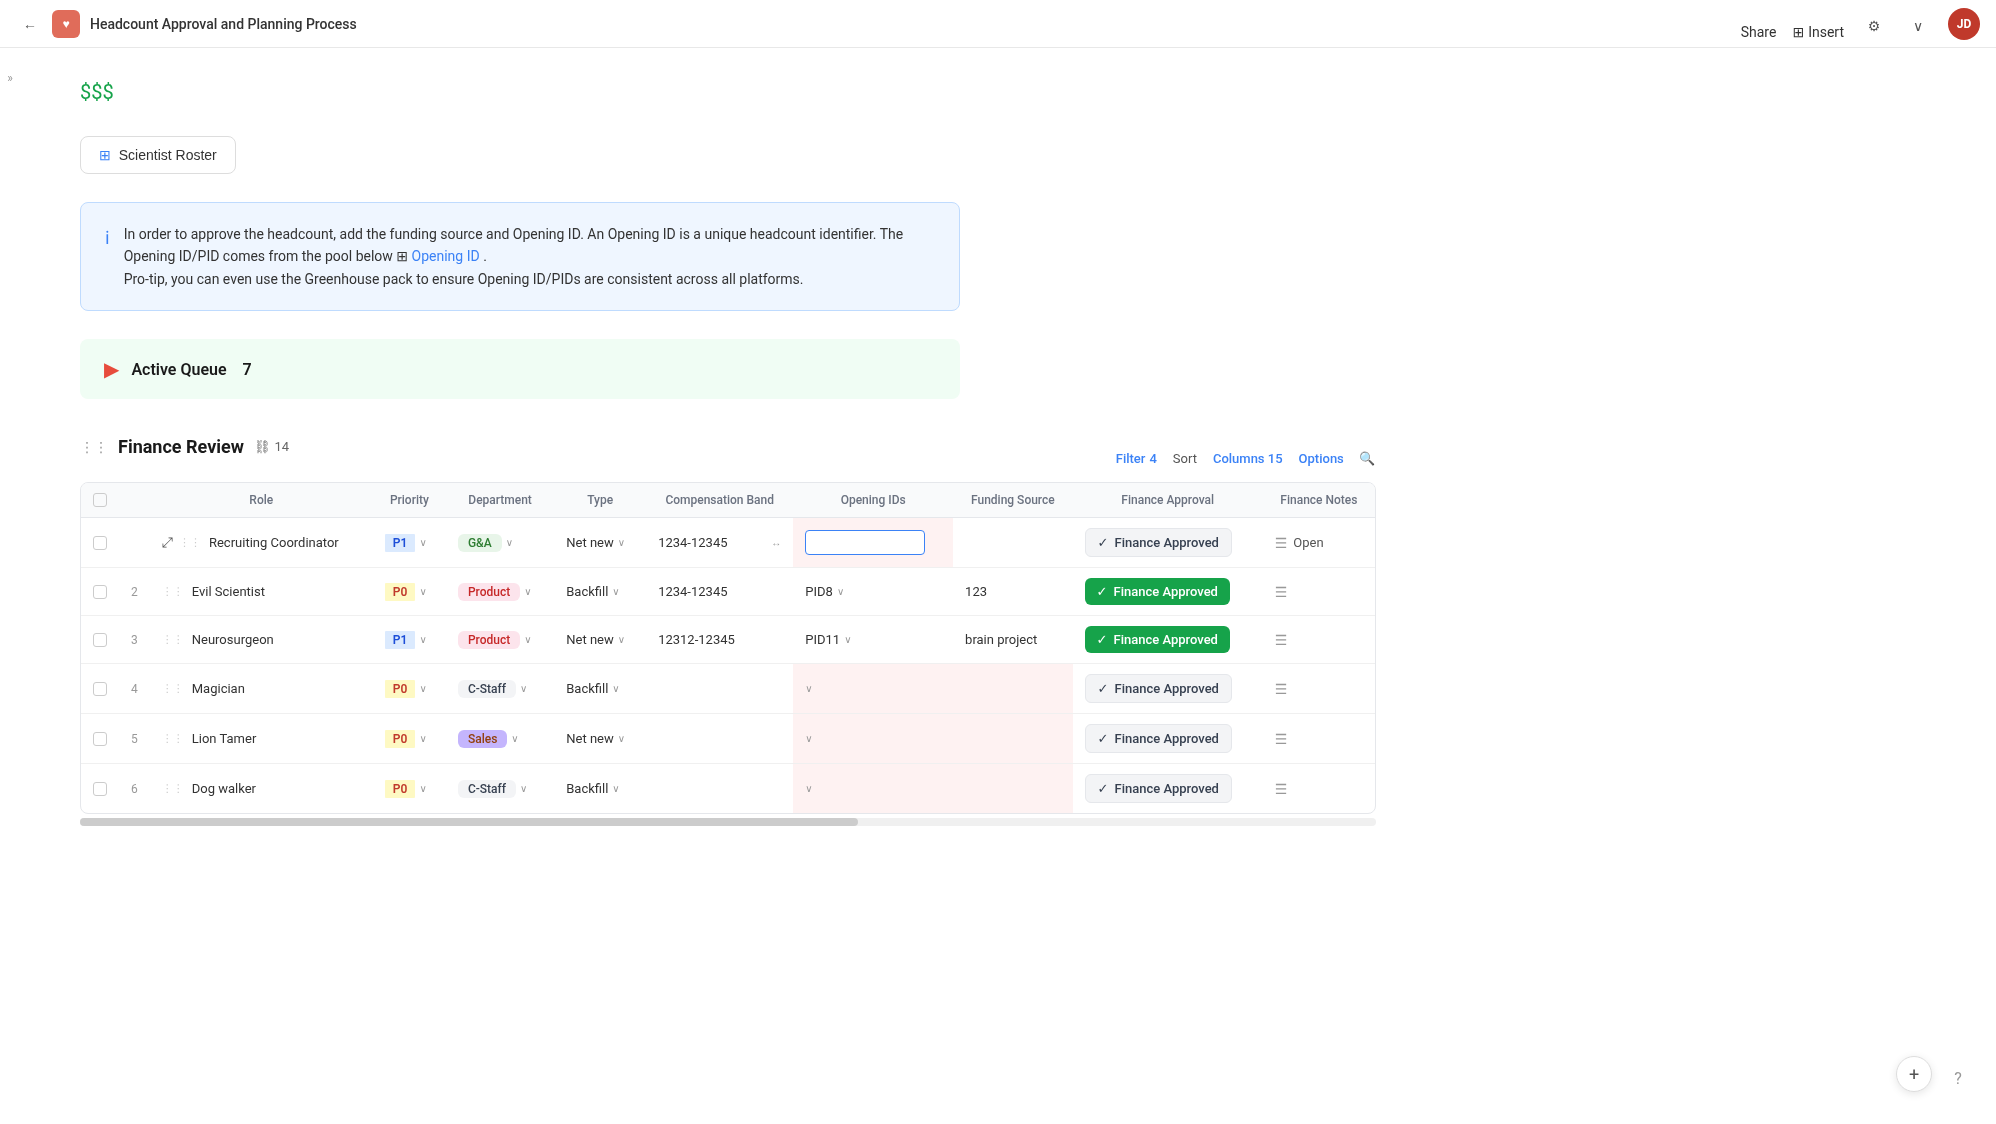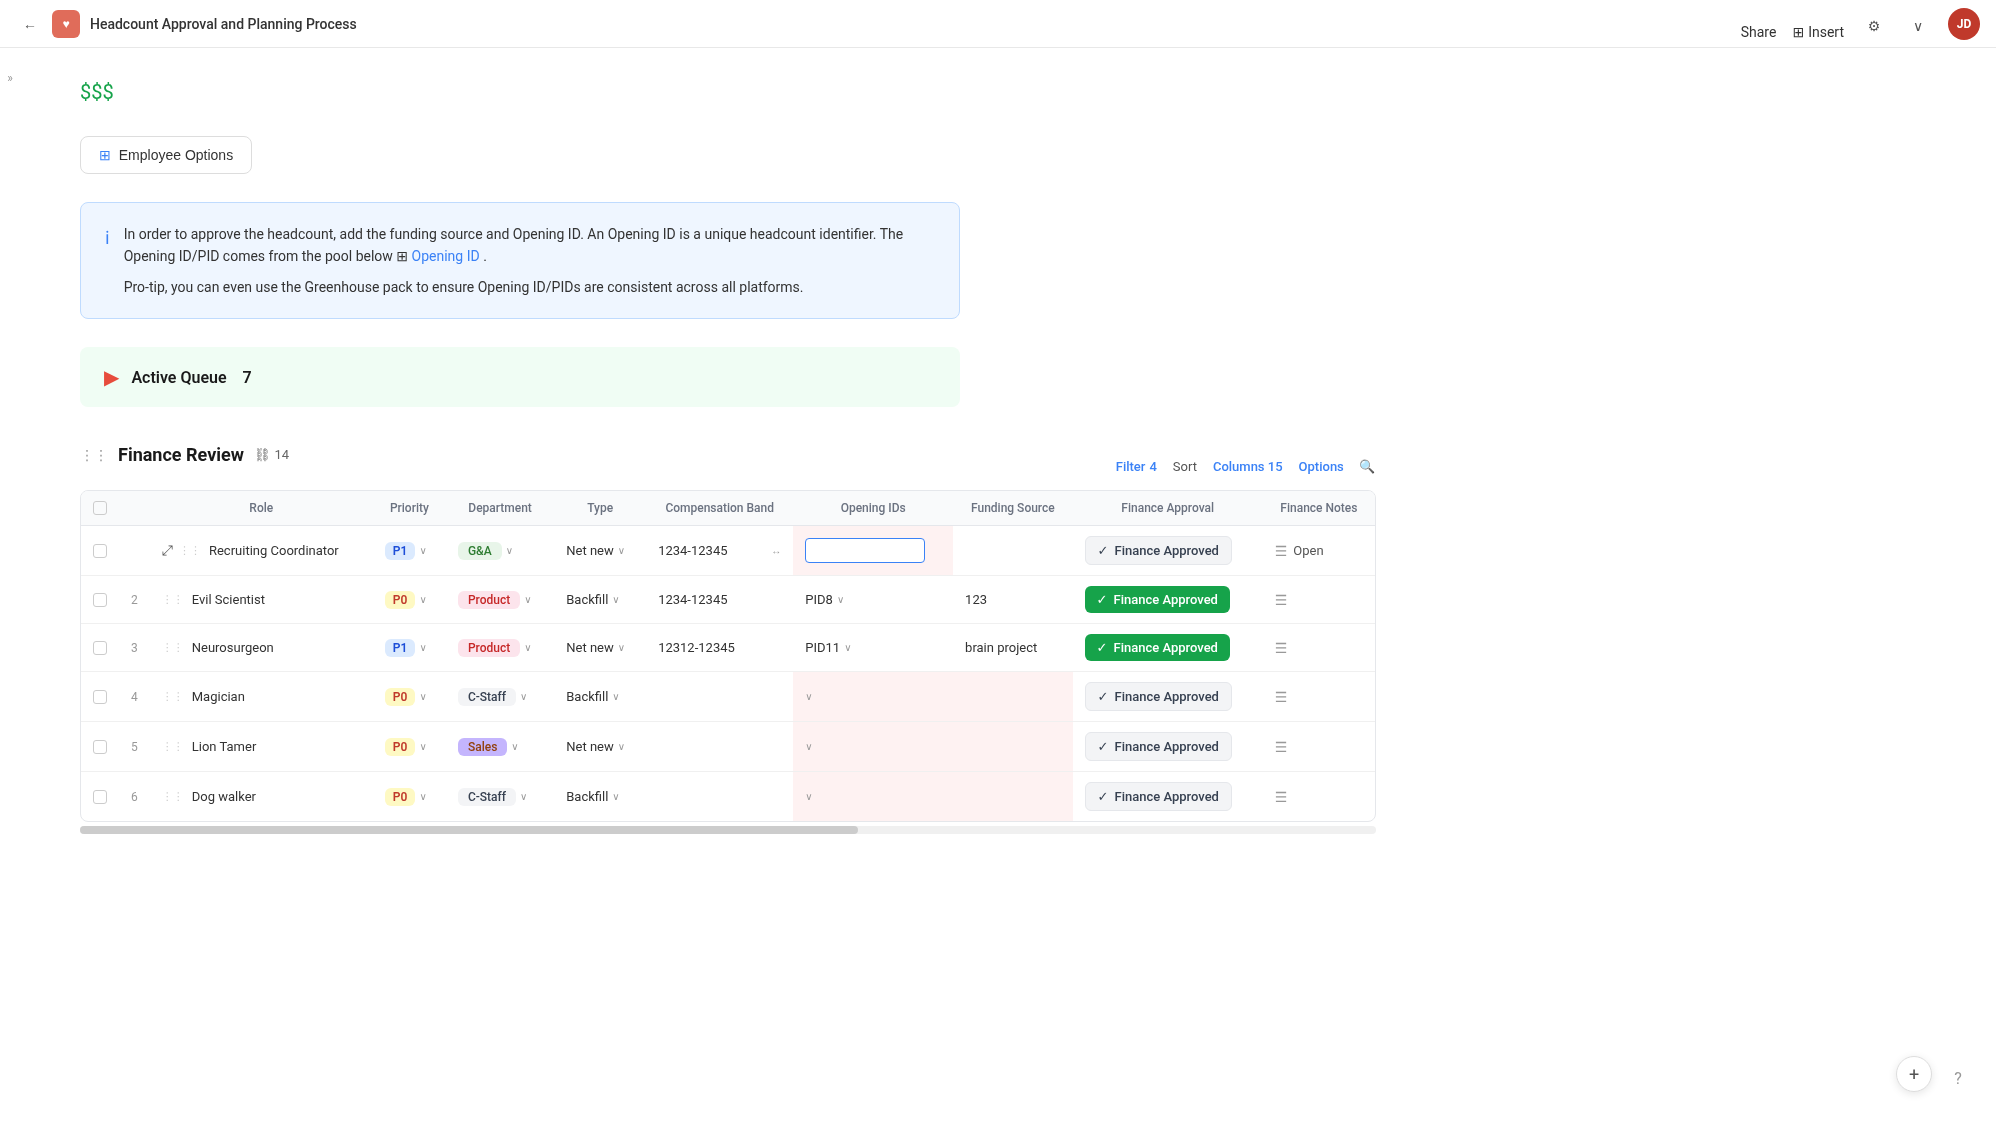--- a/index.html
+++ b/index.html
@@ -272,21 +272,21 @@
       align-items: center;
       gap: 6px;
     }
     .row-drag { color: #ccc; cursor: grab; font-size: 11px; margin-right: 2px; }
 
     
     .priority-badge {
       display: inline-flex;
       align-items: center;
       justify-content: center;
-      border-radius: 6px;
+      border-radius: 1px;
       padding: 2px 8px;
       font-size: 12px;
       font-weight: 600;
       gap: 4px;
     }
     .priority-p1 { background: #dbeafe; color: #1d4ed8; }
     .priority-p0 { background: #fef9c3; color: #c0392b; }
 
     .priority-cell {
       display: flex;
@@ -466,35 +466,35 @@
 <div class="main">
 
   
   <div class="page-header">
     <span class="page-icon dollar-icon">$$$</span>
   </div>
 
   
   <button class="employee-roster-btn">
     <span style="color:#3b82f6;">⊞</span>
-    <span>Employee Options</span>
+    <span>Scientist Roster</span>
   </button>
 
   
   <div class="info-box">
     <div class="info-box-content">
       <span class="info-icon">ℹ</span>
       <div class="info-text">
         <p>
           <span>In order to approve the headcount, add the funding source and Opening ID. An Opening ID is a unique headcount identifier. The Opening ID/PID comes from the pool below </span>
           <span>⊞</span>
           <a class="info-link">Opening ID</a>
           <span>.</span>
         </p>
-        <p style="margin-top:8px;">
+        <p style="">
           <span>Pro-tip, you can even use the Greenhouse pack to ensure Opening ID/PIDs are consistent across all platforms.</span>
         </p>
       </div>
     </div>
   </div>
 
   
   <div class="active-queue">
     <span class="queue-icon">▶</span>
     <span class="queue-title">Active Queue</span>

